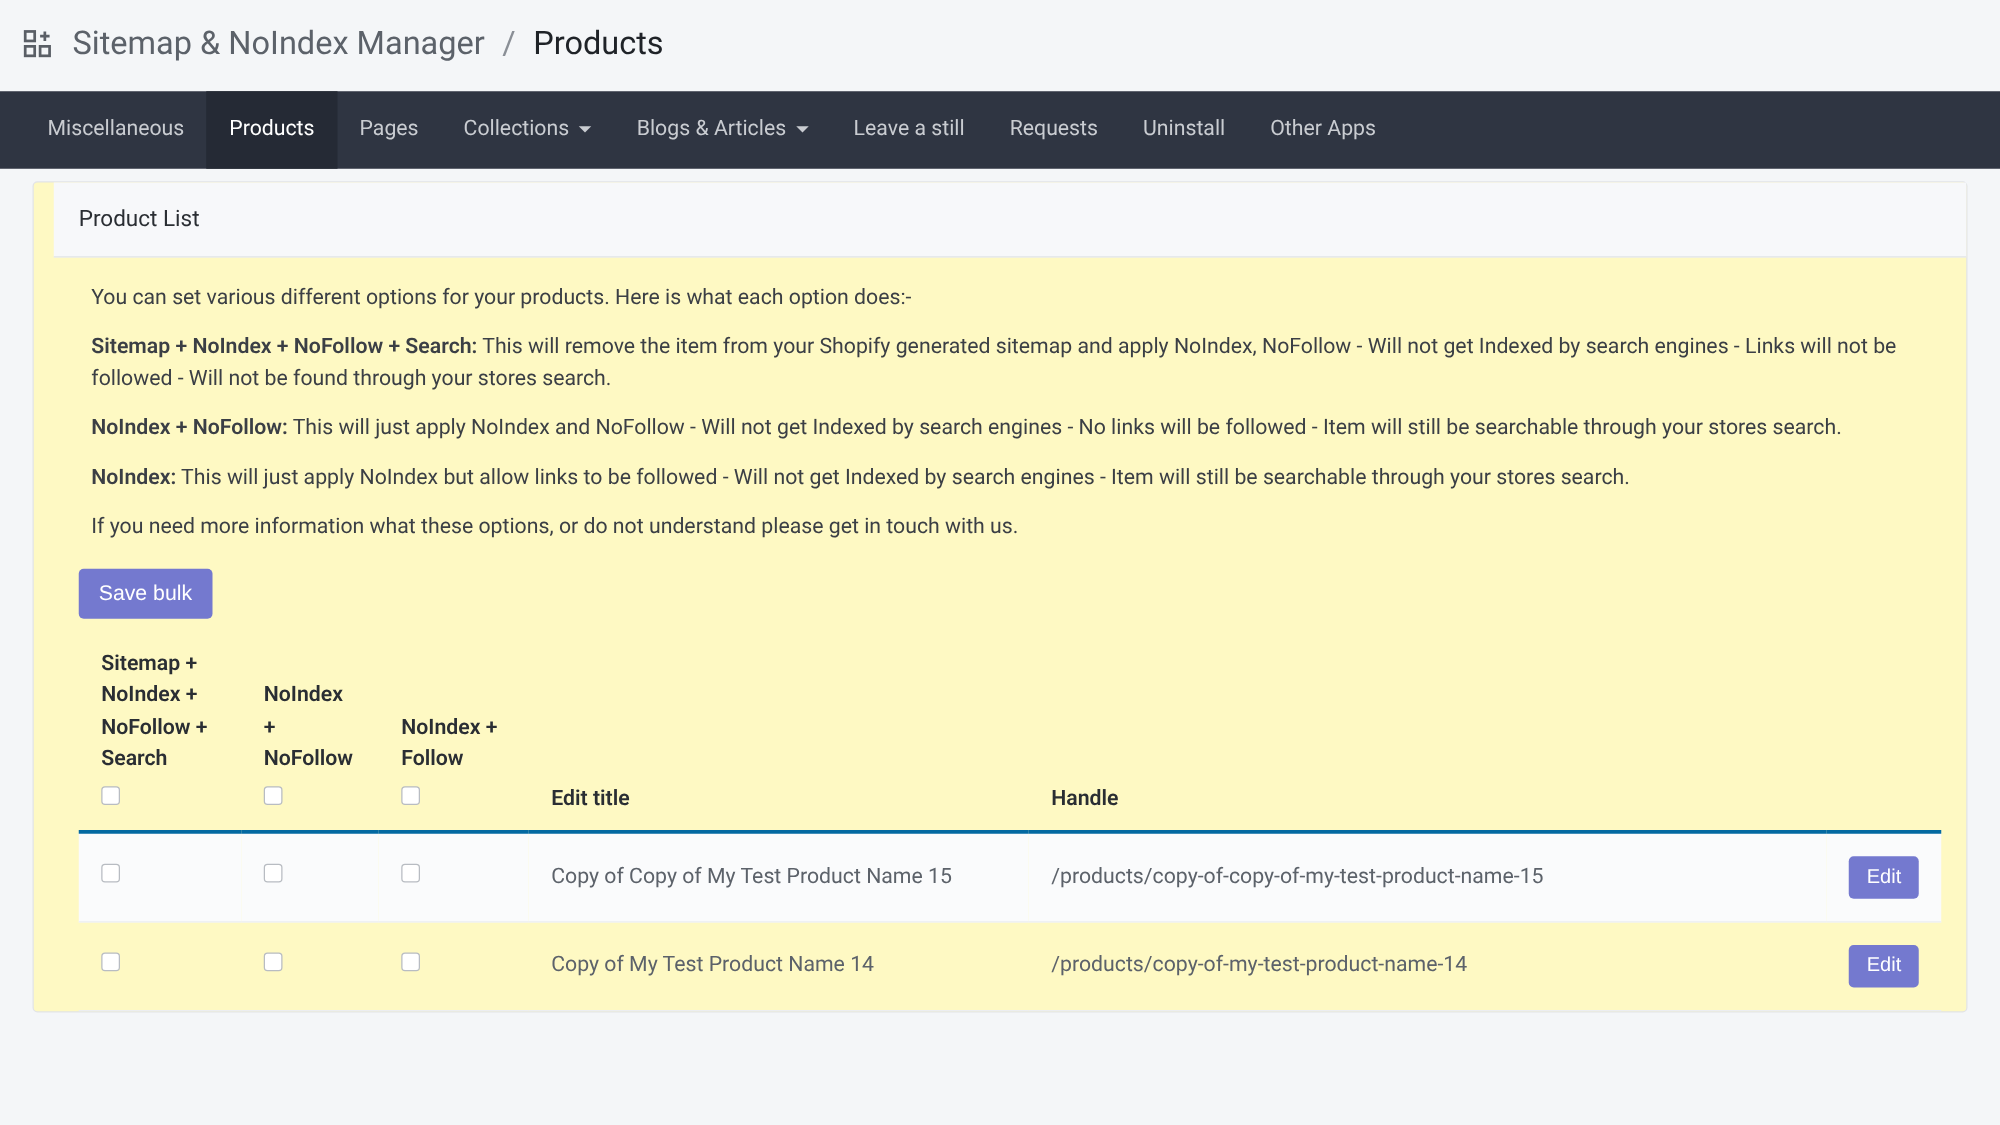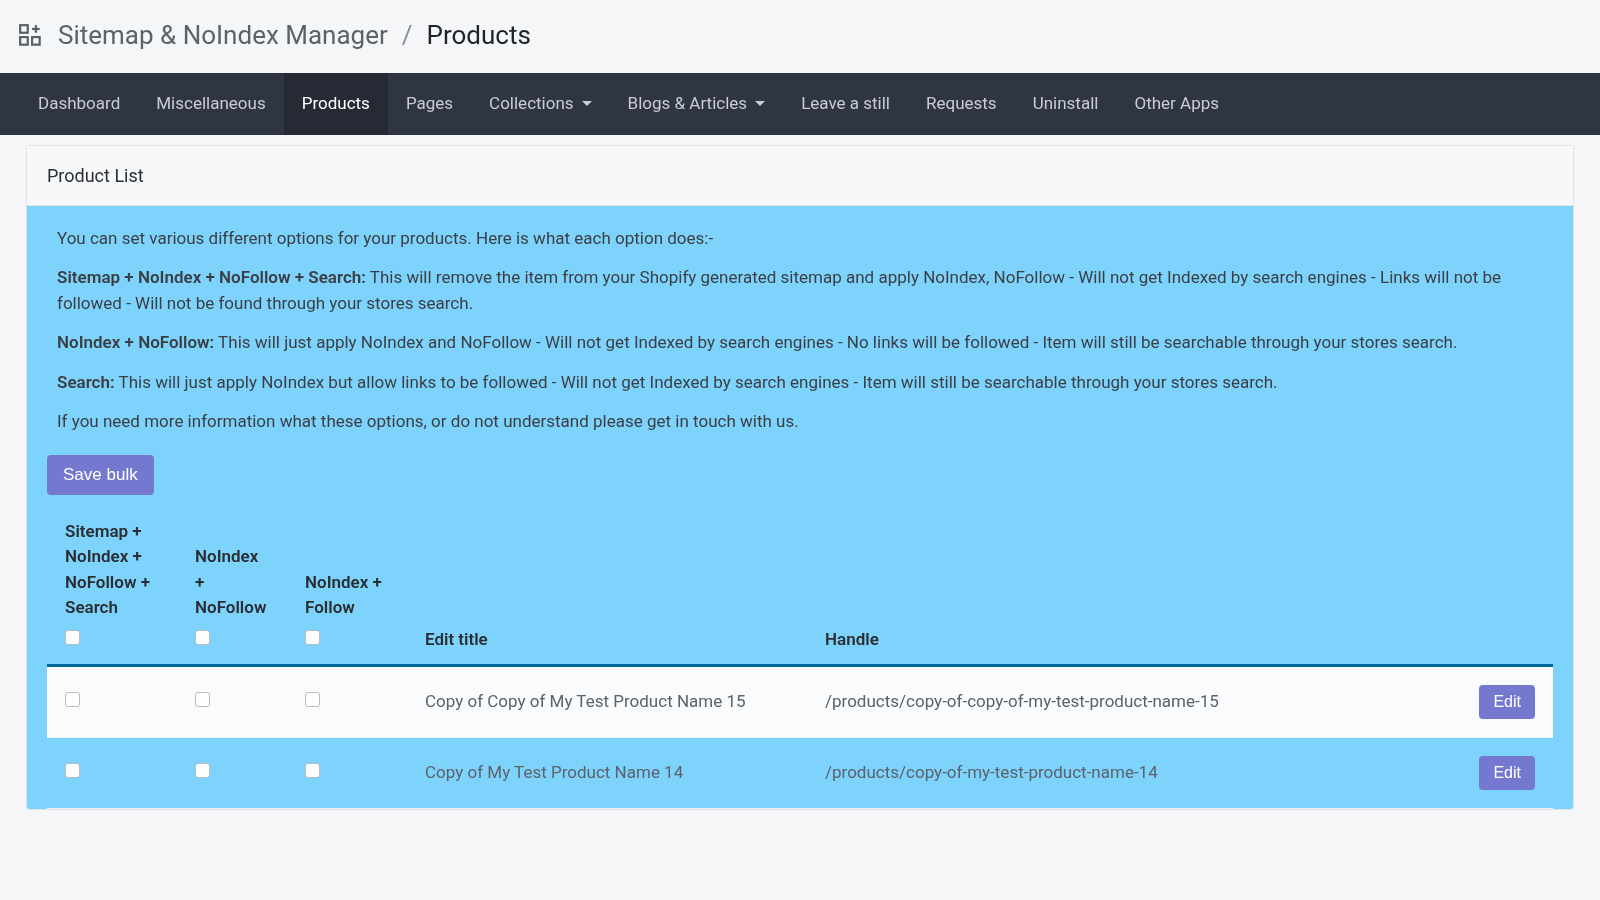--- a/index.html
+++ b/index.html
@@ -53,23 +53,24 @@
     border-left: 5px solid transparent;
     border-right: 5px solid transparent;
     border-top: 5px solid currentColor;
     display: inline-block;
     margin-left: 2px;
   }
   .page-wrap {
     padding: 10px 26px 20px 26px;
   }
   .panel {
-    background: #7dd3fc;
+    background: #fef9c3;
     border: 1px solid #e1e3e6;
     border-radius: 4px;
+    padding-left: 16px;
   }
   .panel-header {
     background: #f7f8fa;
     border-bottom: 1px solid #e1e3e6;
     padding: 16px 20px;
     font-size: 18px;
     color: #2a2e33;
   }
   .panel-body {
     padding: 20px 20px 0 20px;
@@ -152,23 +153,20 @@
   </span>
   <div class="breadcrumb">
     <span>Sitemap &amp; NoIndex Manager</span>
     <span class="sep">/</span>
     <span class="current">Products</span>
   </div>
 </div>
 
 <div class="navbar" id="navbar">
     <div class="nav-item">
-      <span>Dashboard</span>
-    </div>
-    <div class="nav-item">
       <span>Miscellaneous</span>
     </div>
     <div class="nav-item active">
       <span>Products</span>
     </div>
     <div class="nav-item">
       <span>Pages</span>
     </div>
     <div class="nav-item">
       <span>Collections</span>
@@ -197,21 +195,21 @@
     <div class="panel-header">Product List</div>
     <div class="panel-body">
       <p>You can set various different options for your products. Here is what each option does:-</p>
       <p>
         <strong>Sitemap + NoIndex + NoFollow + Search:</strong><span> This will remove the item from your Shopify generated sitemap and apply NoIndex, NoFollow - Will not get Indexed by search engines - Links will not be followed - Will not be found through your stores search.</span>
       </p>
       <p>
         <strong>NoIndex + NoFollow:</strong><span> This will just apply NoIndex and NoFollow - Will not get Indexed by search engines - No links will be followed - Item will still be searchable through your stores search.</span>
       </p>
       <p>
-        <strong>Search:</strong><span> This will just apply NoIndex but allow links to be followed - Will not get Indexed by search engines - Item will still be searchable through your stores search.</span>
+        <strong>NoIndex:</strong><span> This will just apply NoIndex but allow links to be followed - Will not get Indexed by search engines - Item will still be searchable through your stores search.</span>
       </p>
       <p>If you need more information what these options, or do not understand please get in touch with us.</p>
       <button class="btn">Save bulk</button>
 
       <table>
         <thead>
           <tr>
             <th class="col-chk">
               <span class="th-label">Sitemap + NoIndex + NoFollow + Search</span>
               <input type="checkbox" style="">

